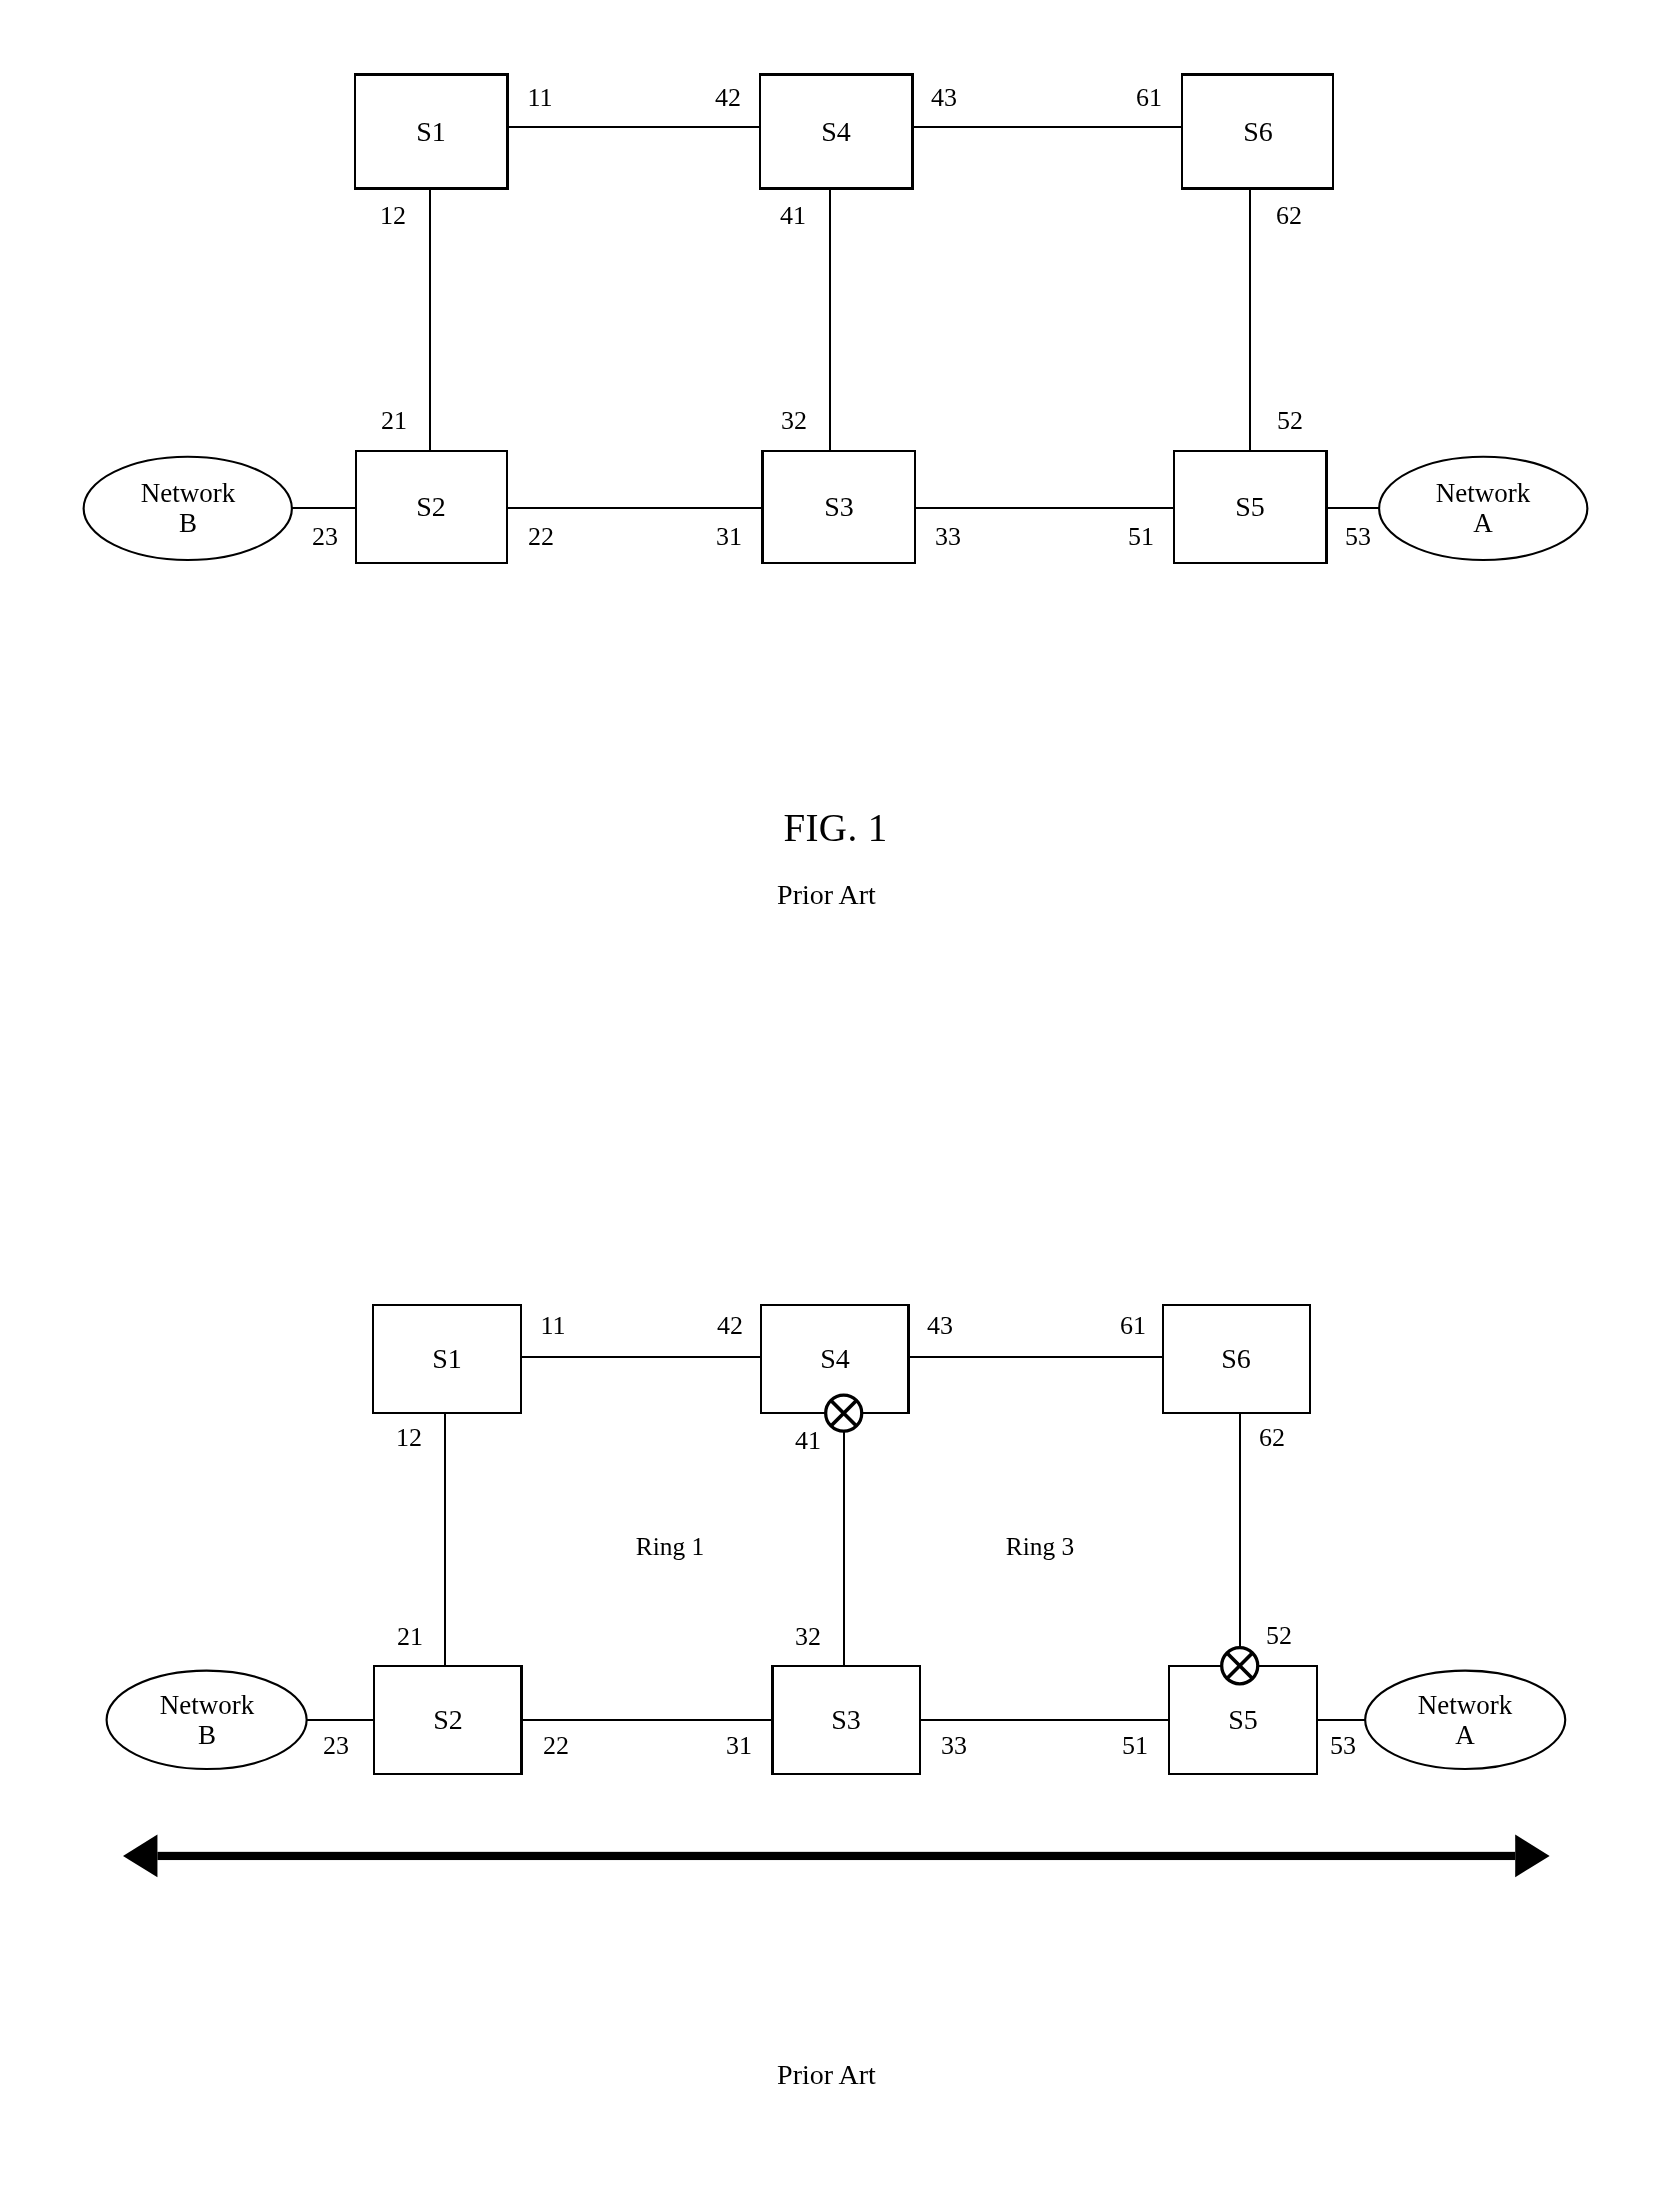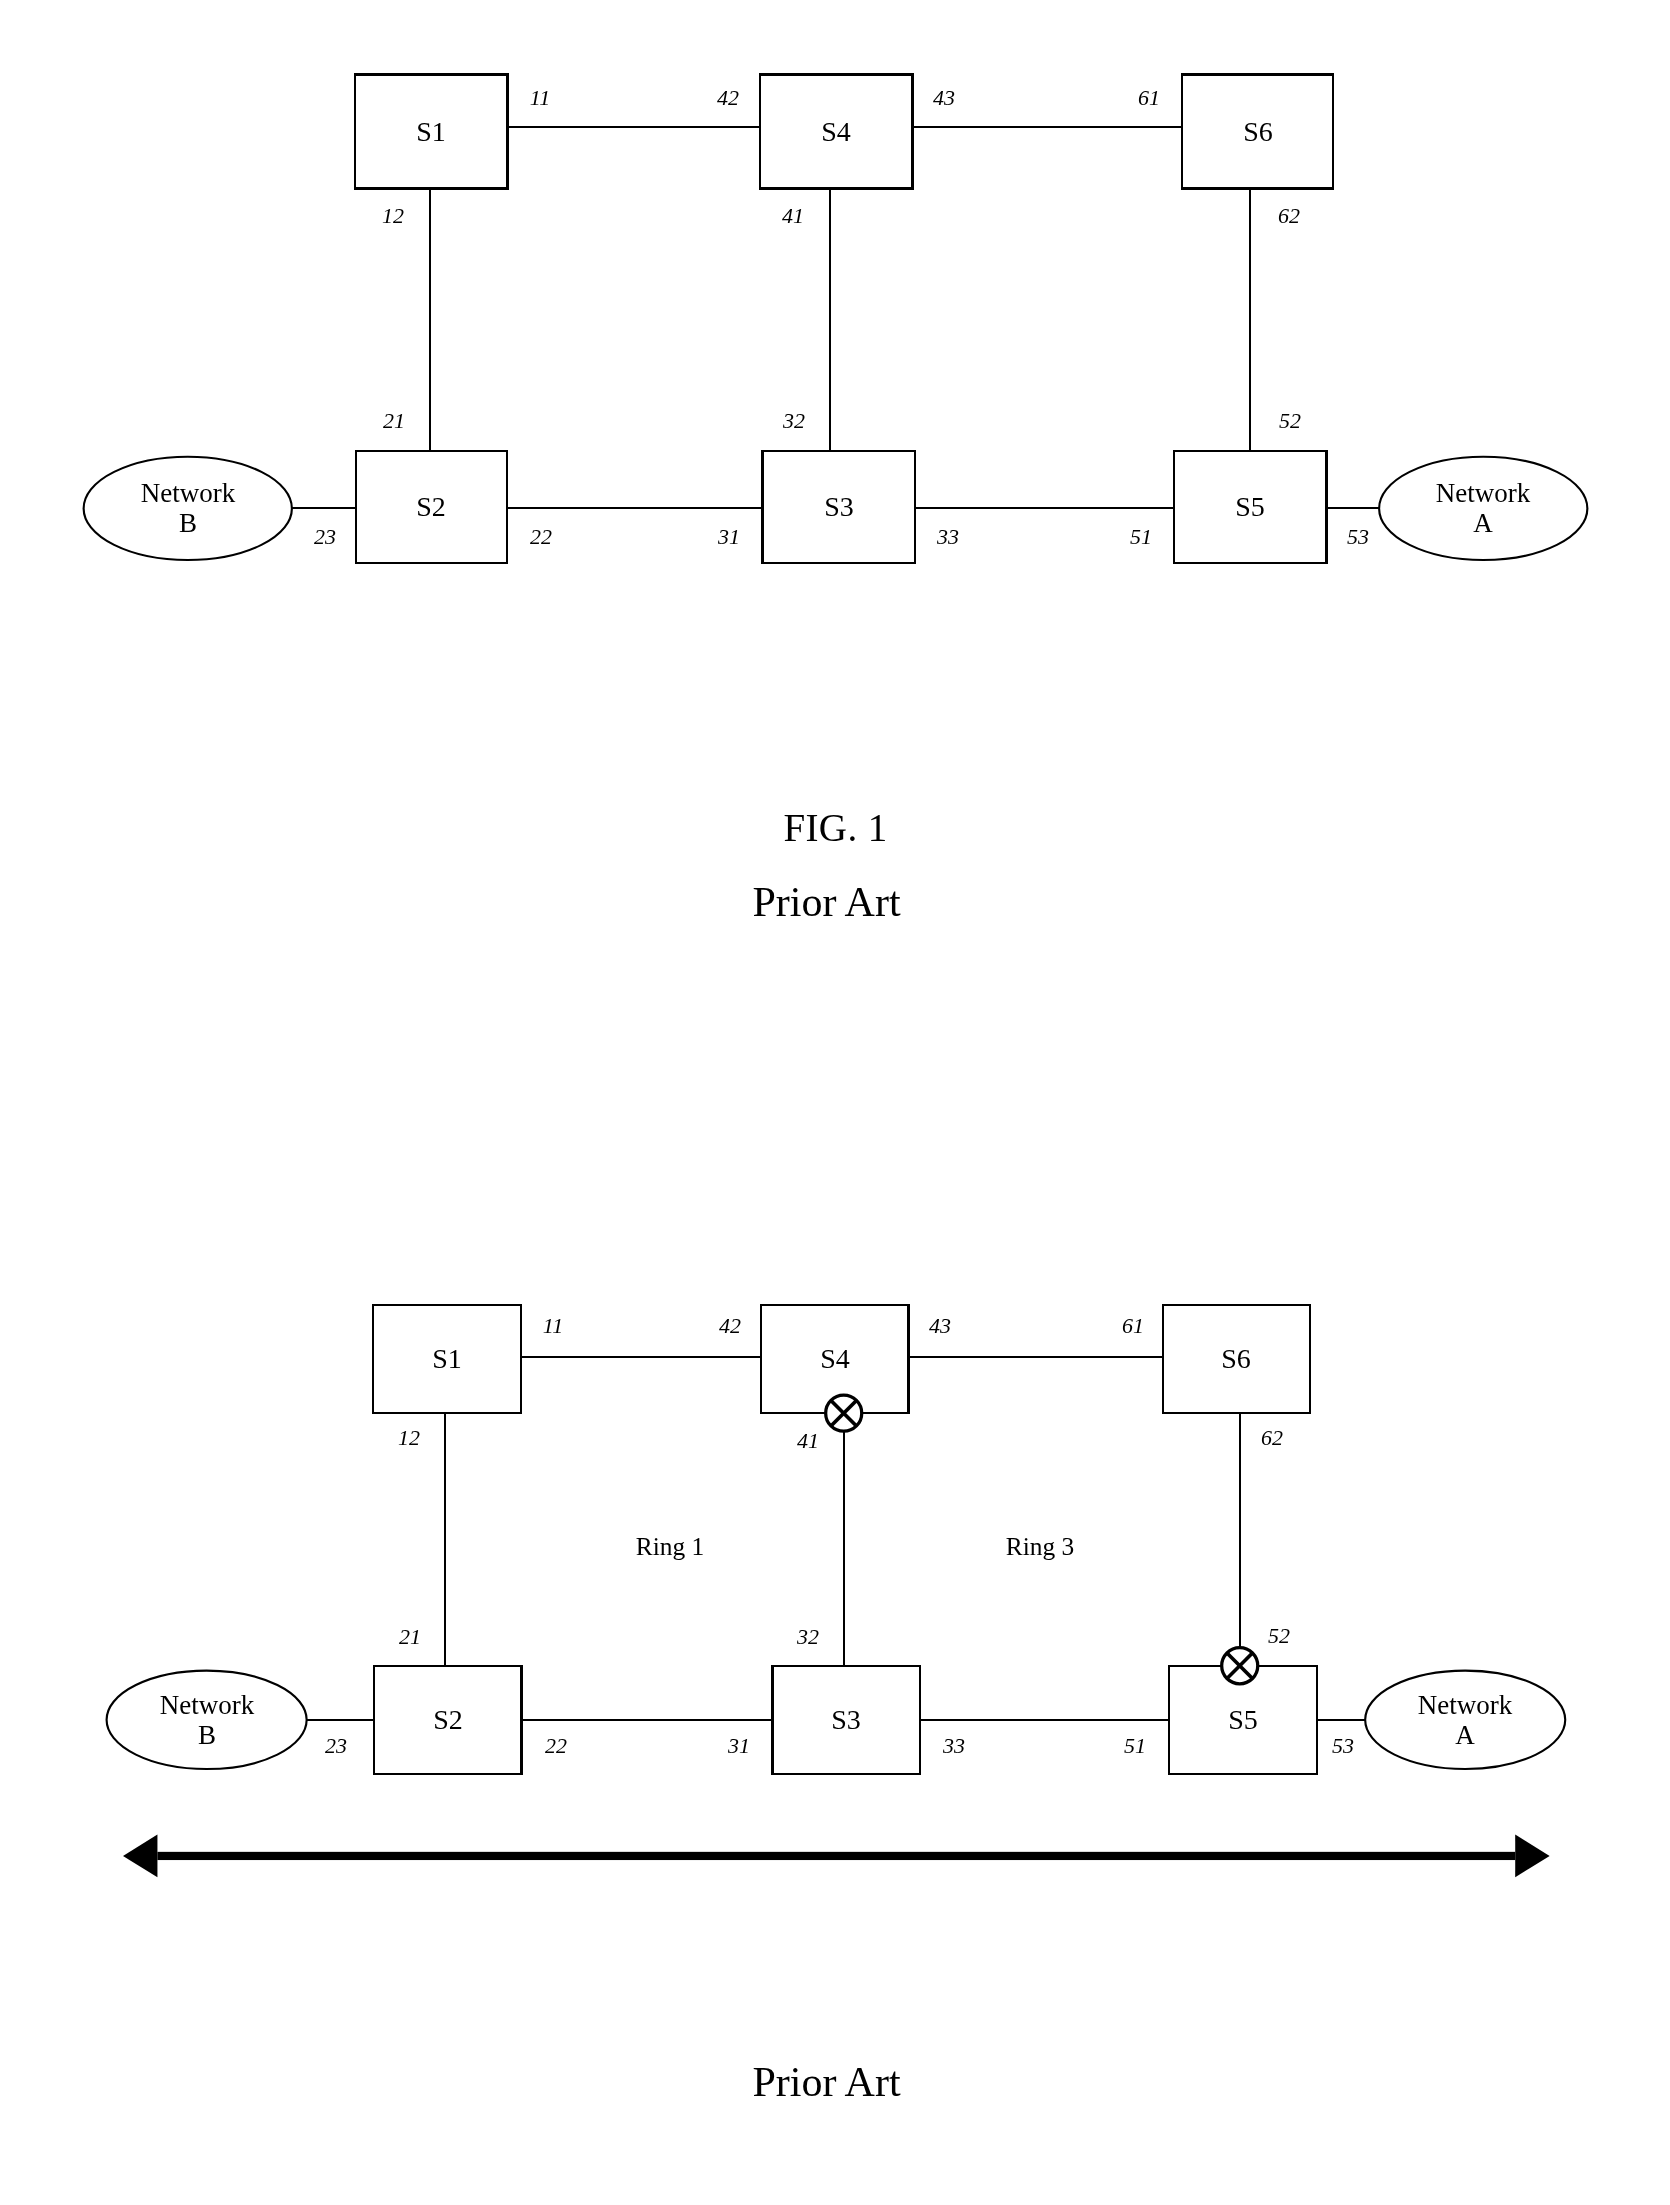--- a/index.html
+++ b/index.html
@@ -33,25 +33,24 @@
   .node-label {
     position: absolute;
     font-size: 28px;
     line-height: 1;
     text-align: center;
     white-space: nowrap;
     transform: translate(-50%, -50%);
   }
   .port-label {
     position: absolute;
-    font-size: 22px;
-    line-height: 1;
-    white-space: nowrap;
-    transform: translate(-50%, -50%);
-    font-style: italic;
+    font-size: 26px;
+    line-height: 1;
+    white-space: nowrap;
+    transform: translate(-50%, -50%);
   }
   .cloud-label {
     position: absolute;
     font-size: 27px;
     line-height: 1.12;
     text-align: center;
     white-space: nowrap;
     transform: translate(-50%, -50%);
   }
   .ring-label {
@@ -68,21 +67,21 @@
     text-align: center;
     font-size: 39px;
     line-height: 1;
     letter-spacing: 0.4px;
   }
   .fig-sub {
     position: absolute;
     left: 0;
     width: 1653px;
     text-align: center;
-    font-size: 42px;
+    font-size: 28px;
     line-height: 1;
   }
 </style>
 </head>
 <body>
 
 <div class="figure" style="top:0;height:967px;">
   <div class="canvas" style="height:656px;">
     <svg id="fig1-svg" width="1671" height="656" viewBox="0 0 2038 800">
         <line x1="619" y1="155" x2="927" y2="155" stroke="#000000" stroke-width="2.4" shape-rendering="crispEdges"></line>

